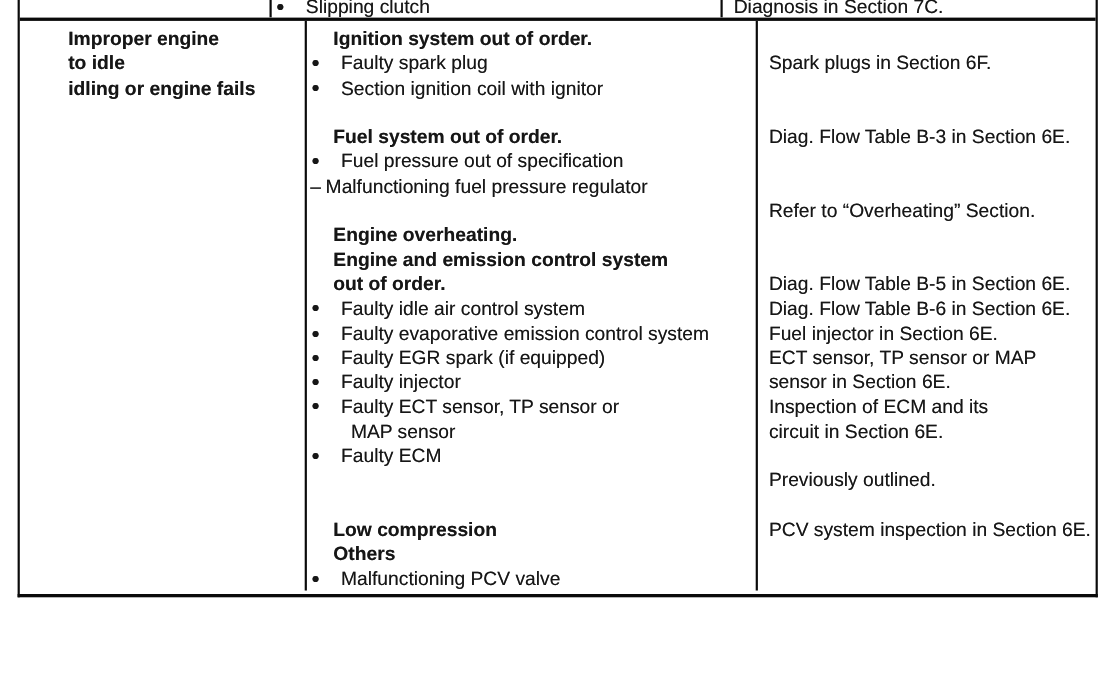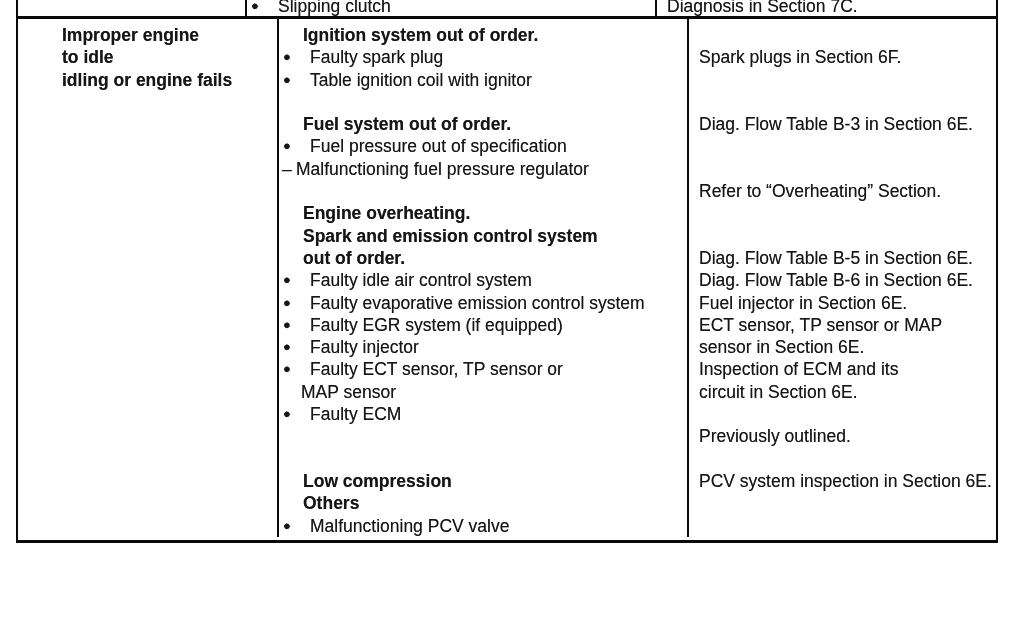--- a/index.html
+++ b/index.html
@@ -41,21 +41,21 @@
     height: 22.3px;
     line-height: 22.3px;
     font-size: 17.5px;
     white-space: nowrap;
     text-shadow: 0 0 0.5px rgba(0,0,0,0.55);
   }
   
   .c2 .line.heading { padding-left: 24px; font-weight: 700; }
   .c2 .line.bullet  { padding-left: 31px; }
   .c2 .line.dash    { padding-left: 17px; }
-  .c2 .line.indent  { padding-left: 22px; }
+  .c2 .line.indent  { padding-left: 40px; }
   .c2 .line.plain   { padding-left: 10px; }
   .marker { position: absolute; top: 0; line-height: 22.3px; }
   .marker.bullet-m { left: 4px; font-size: 13px; }
   .marker.dash-m   { left: 3px; }
   
   .c3 .line { padding-left: 10px; }
   
   .c1 .line { padding-left: 12px; font-weight: 700; }
   
   .partial .lines { padding-top: 0; }
@@ -89,32 +89,32 @@
         <div class="lines">
           <div class="line">Improper engine</div>
           <div class="line">to idle</div>
           <div class="line">idling or engine fails</div>
         </div>
       </div>
       <div class="cell c2">
         <div class="lines" id="cause-lines">
             <div class="line heading">Ignition system out of order.</div>
             <div class="line bullet"><span class="marker bullet-m">●</span><span>Faulty spark plug</span></div>
-            <div class="line bullet"><span class="marker bullet-m">●</span><span>Table ignition coil with ignitor</span></div>
+            <div class="line bullet"><span class="marker bullet-m">●</span><span>Section ignition coil with ignitor</span></div>
             <div class="line blank"></div>
             <div class="line heading">Fuel system out of order.</div>
             <div class="line bullet"><span class="marker bullet-m">●</span><span>Fuel pressure out of specification</span></div>
             <div class="line dash"><span class="marker dash-m">–</span><span>Malfunctioning fuel pressure regulator</span></div>
             <div class="line blank"></div>
             <div class="line heading">Engine overheating.</div>
-            <div class="line heading">Spark and emission control system</div>
+            <div class="line heading">Engine and emission control system</div>
             <div class="line heading">out of order.</div>
             <div class="line bullet"><span class="marker bullet-m">●</span><span>Faulty idle air control system</span></div>
             <div class="line bullet"><span class="marker bullet-m">●</span><span>Faulty evaporative emission control system</span></div>
-            <div class="line bullet"><span class="marker bullet-m">●</span><span>Faulty EGR system (if equipped)</span></div>
+            <div class="line bullet"><span class="marker bullet-m">●</span><span>Faulty EGR spark (if equipped)</span></div>
             <div class="line bullet"><span class="marker bullet-m">●</span><span>Faulty injector</span></div>
             <div class="line bullet"><span class="marker bullet-m">●</span><span>Faulty ECT sensor, TP sensor or</span></div>
             <div class="line indent">MAP sensor</div>
             <div class="line bullet"><span class="marker bullet-m">●</span><span>Faulty ECM</span></div>
             <div class="line plain"></div>
             <div class="line blank"></div>
             <div class="line heading">Low compression</div>
             <div class="line heading">Others</div>
             <div class="line bullet"><span class="marker bullet-m">●</span><span>Malfunctioning PCV valve</span></div>
           </div>

